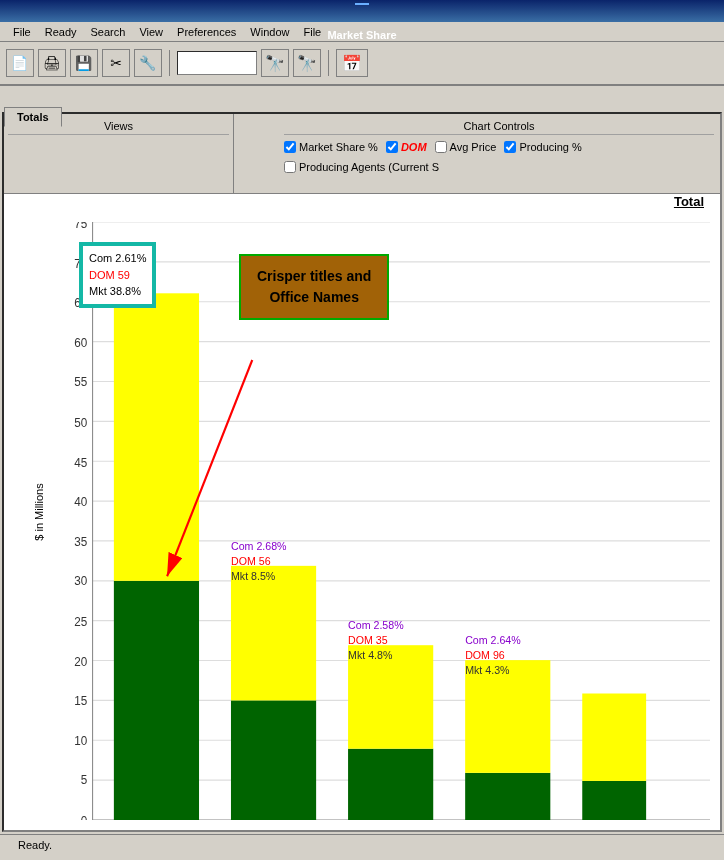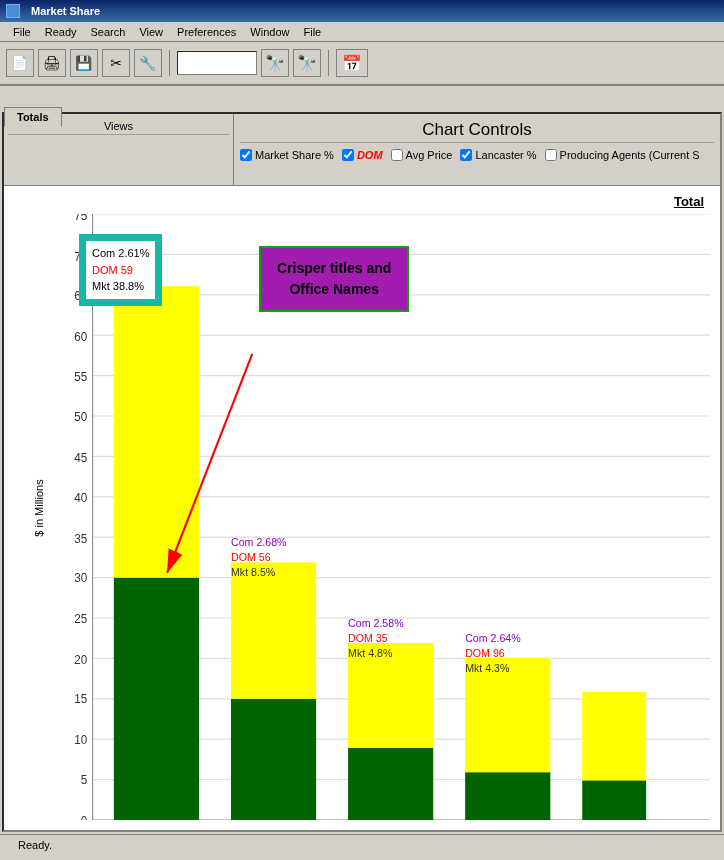--- a/index.html
+++ b/index.html
@@ -5,22 +5,23 @@
     * { margin: 0; padding: 0; box-sizing: border-box; }
     body { font-family: Arial, sans-serif; font-size: 12px; background: #d4d0c8; width: 724px; height: 860px; overflow: hidden; }
 
     
     .title-bar {
       background: linear-gradient(to bottom, #0a246a, #3a6ea5);
       color: white;
       padding: 3px 6px;
       display: flex;
       align-items: center;
-      gap: 11px;
+      gap: 24px;
       height: 22px;
+      flex-direction: column;
     }
     .title-bar-icon { width: 14px; height: 14px; background: #4a8fd4; border: 1px solid #6aafff; }
     .title-bar-text { font-size: 11px; font-weight: bold; }
 
     
     .menu-bar {
       background: #d4d0c8;
       border-bottom: 1px solid #808080;
       padding: 2px 7px;
       display: flex;
@@ -100,22 +101,23 @@
       margin: 2px;
       height: calc(860px - 22px - 20px - 44px - 28px - 22px - 4px);
       display: flex;
       flex-direction: column;
       overflow: hidden;
     }
 
     
     .controls-row {
       display: flex;
-      height: 72px;
+      height: 80px;
       border-bottom: 1px solid #808080;
+      gap: 44px;
     }
     .views-panel {
       width: 230px;
       border-right: 1px solid #808080;
       padding: 4px;
     }
     .views-label {
       text-align: center;
       font-size: 11px;
       background: #d4d0c8;
@@ -147,21 +149,21 @@
       font-size: 8px;
       pointer-events: none;
     }
 
     .chart-controls-panel {
       flex: 1;
       padding: 4px 6px;
     }
     .chart-controls-label {
       text-align: center;
-      font-size: 17px;
+      font-size: 11px;
       background: #d4d0c8;
       padding: 2px;
       border-bottom: 1px solid #a0a0a0;
       margin-bottom: 6px;
     }
     .checkboxes-row {
       display: flex;
       gap: 8px;
       align-items: center;
       flex-wrap: wrap;
@@ -202,21 +204,21 @@
       color: #000;
       z-index: 10;
       line-height: 1.4;
     }
 
     
     .tooltip-box {
       position: absolute;
       top: 50px;
       left: 85px;
-      border: 7px solid #14b8a6;
+      border: 4px solid #14b8a6;
       background: white;
       padding: 4px 6px;
       font-size: 11px;
       z-index: 10;
       line-height: 1.5;
     }
     .tooltip-com { color: black; }
     .tooltip-dom { color: red; }
     .tooltip-mkt { color: black; }
 
@@ -285,33 +287,33 @@
         <label class="checkbox-item">
           <input type="checkbox" checked="" style="">
           <span class="dom-label">DOM</span>
         </label>
         <label class="checkbox-item">
           <input type="checkbox" style="">
           <span>Avg Price</span>
         </label>
         <label class="checkbox-item">
           <input type="checkbox" checked="" style="">
-          <span>Lancaster %</span>
+          <span>Producing %</span>
         </label>
         <label class="checkbox-item">
           <input type="checkbox" style="">
           <span>Producing Agents (Current S</span>
         </label>
       </div>
     </div>
   </div>
 
   <div class="chart-area" style="position:relative; flex:1; background:white; overflow:hidden;">
 
-    <div style="text-align:right; font-size:13px; font-weight:bold; position:absolute; top:8px; right:16px;text-decoration:underline;">Total</div>
+    <div style="text-align:right; font-size:13px; font-weight:bold; position:absolute; top:0; right:16px;text-decoration:underline;">Total</div>
 
     <div style="position:absolute; left:6px; top:50%; transform:translateY(-50%) rotate(-90deg); font-size:11px; white-space:nowrap; transform-origin:center center;">$ in Millions</div>
 
     <svg style="position:absolute; left:46px; top:28px; right:10px; bottom:10px; width:calc(100% - 56px); height:calc(100% - 38px);" viewBox="0 0 620 520" preserveAspectRatio="none" xmlns="http://www.w3.org/2000/svg">
 
       <line x1="40" y1="0" x2="620" y2="0" stroke="#dddddd" stroke-width="1"></line>
       <line x1="40" y1="34.67" x2="620" y2="34.67" stroke="#dddddd" stroke-width="1"></line>
       <line x1="40" y1="69.33" x2="620" y2="69.33" stroke="#dddddd" stroke-width="1"></line>
       <line x1="40" y1="104" x2="620" y2="104" stroke="#dddddd" stroke-width="1"></line>
       <line x1="40" y1="138.67" x2="620" y2="138.67" stroke="#dddddd" stroke-width="1"></line>
@@ -398,21 +400,21 @@
       <text x="390" y="393" font-size="10" fill="#333">Mkt 4.3%</text>
 
     </svg>
 
     <div class="tooltip-box" style="position:absolute; top:48px; left:75px;">
       <div class="tooltip-com">Com 2.61%</div>
       <div class="tooltip-dom">DOM 59</div>
       <div class="tooltip-mkt">Mkt 38.8%</div>
     </div>
 
-    <div class="annotation-box" style="position:absolute; top:60px; left:235px; border:2px solid #00aa00; background:#a21caf; padding:10px 16px; text-align:center; font-size:14px; font-weight:bold; z-index:10; line-height:1.5;margin-left:20px;">
+    <div class="annotation-box" style="position:absolute; top:60px; left:235px; border:2px solid #00aa00; background:#a16207; padding:10px 16px; text-align:center; font-size:14px; font-weight:bold; z-index:10; line-height:1.5;">
       <span>Crisper titles and<br>Office Names</span>
     </div>
 
   </div>
 
 </div>
 
 <div class="status-bar">
   <span>Ready.</span>
 </div>

